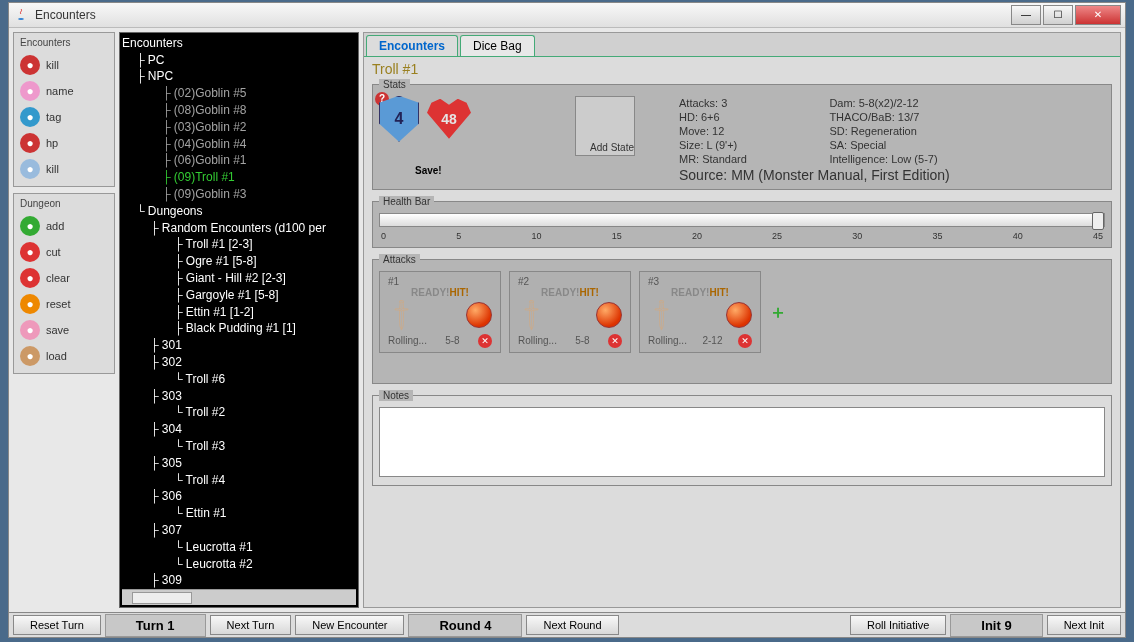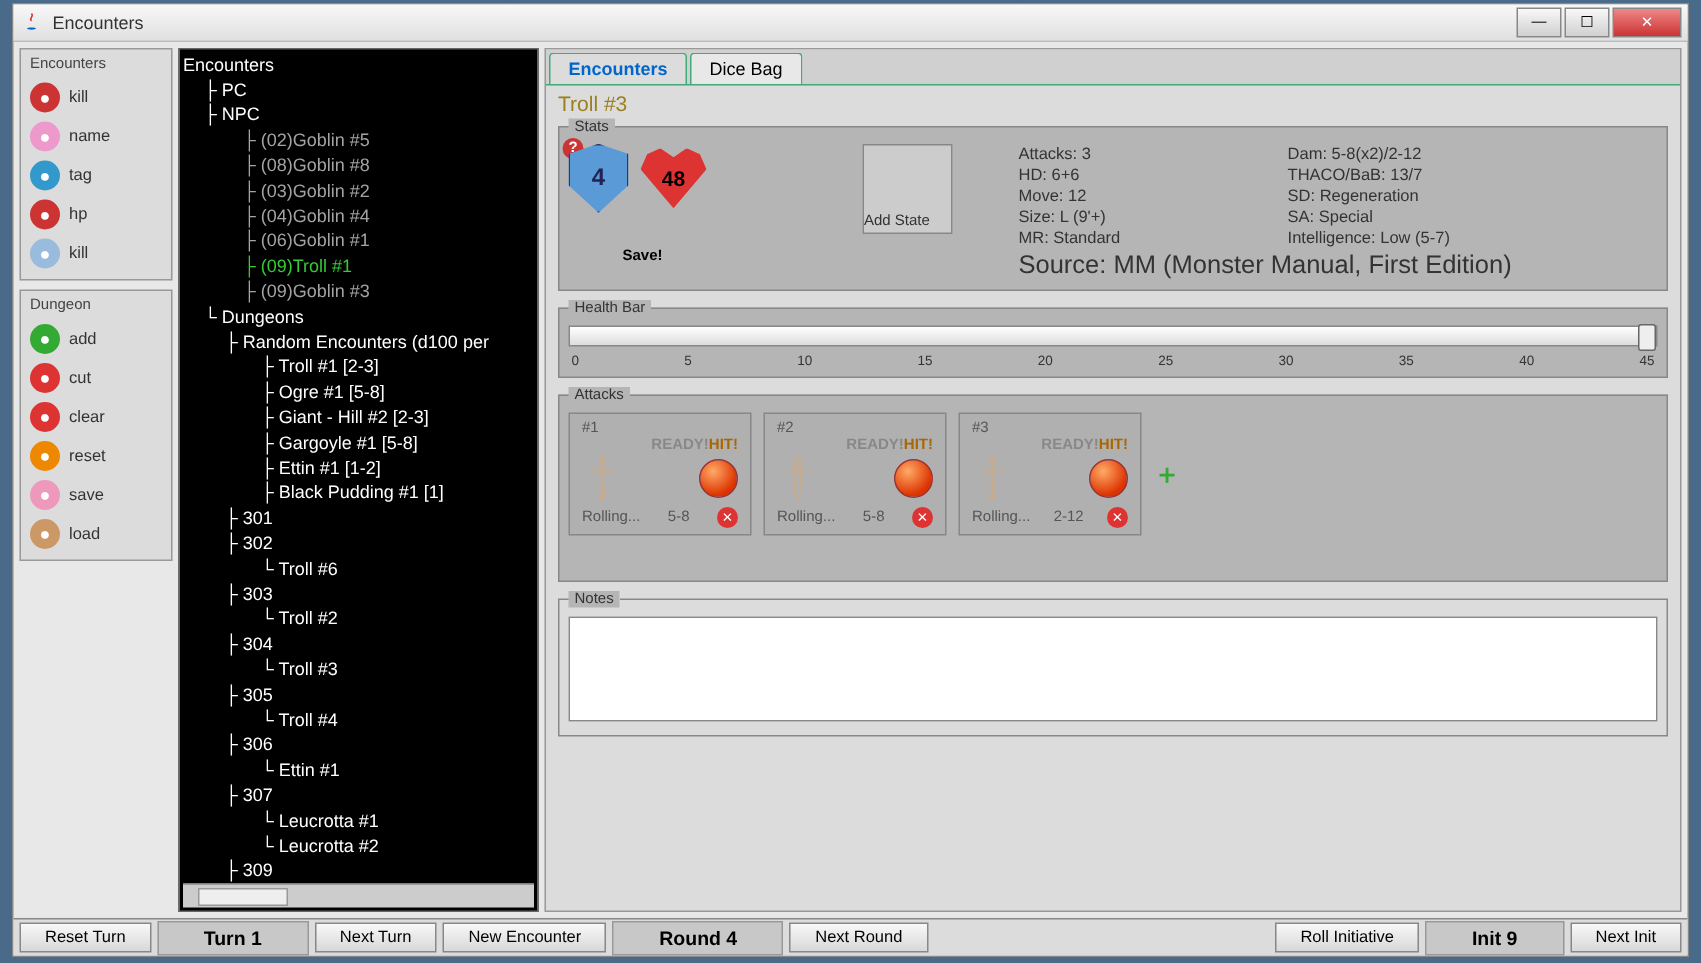--- a/index.html
+++ b/index.html
@@ -27,32 +27,32 @@
 .tabs { display: flex; background: #d0d0d0; border-bottom: 1px solid #4a7; padding-top: 2px; padding-left: 2px; gap: 2px; }
 .tab { padding: 3px 12px; font-size: 12px; border: 1px solid #4a7; border-bottom: none; background: #e8e8e8; cursor: pointer; border-radius: 3px 3px 0 0; }
 .tab.active { background: #dcdcdc; color: #06c; font-weight: bold; }
 .tab-body { flex: 1; padding: 4px 8px; overflow: auto; }
 .troll-title { color: #9a8020; font-size: 14px; margin-bottom: 2px; }
 fieldset { border: 1px solid #888; margin-bottom: 6px; padding: 6px; font-size: 11px; background: #b5b5b5; }
 legend { font-size: 10px; color: #333; padding: 0 4px; background: #b5b5b5; }
 .stats-row { display: flex; gap: 12px; align-items: flex-start; }
 .stat-icons { display: flex; align-items: center; gap: 8px; position: relative; }
 .shield { width: 40px; height: 46px; background: #5a9ad6; clip-path: polygon(50% 0,100% 15%,100% 60%,50% 100%,0 60%,0 15%); display: flex; align-items: center; justify-content: center; font-weight: bold; font-size: 16px; color: #225; border: 1px solid #336; }
-.heart { width: 44px; height: 40px; background: #d33; clip-path: polygon(50% 100%,0 35%,10% 10%,30% 0,50% 15%,70% 0,90% 10%,100% 35%); display: flex; align-items: center; justify-content: center; font-weight: bold; font-size: 14px; color: #000000; }
+.heart { width: 44px; height: 40px; background: #d33; clip-path: polygon(50% 100%,0 35%,10% 10%,30% 0,50% 15%,70% 0,90% 10%,100% 35%); display: flex; align-items: center; justify-content: center; font-weight: bold; font-size: 14px; color: #e5e5e5; }
 .save-label { font-size: 10px; position: absolute; bottom: -16px; left: 36px; font-weight: bold; }
-.add-state { width: 60px; height: 60px; border: 1px solid #888; background: #ccc; display: flex; align-items: flex-end; justify-content: flex-start; font-size: 10px; color: #333; padding-bottom: 2px; }
+.add-state { width: 60px; height: 60px; border: 1px solid #888; background: #ccc; display: flex; align-items: flex-end; justify-content: flex-end; font-size: 10px; color: #333; padding-bottom: 2px; }
 .stat-grid { display: grid; grid-template-columns: 1fr 1fr; gap: 0 30px; font-size: 11px; color: #333; }
 .stat-grid div { padding: 1px 0; }
-.source-line { font-size: 17px; color: #333; padding-top: 1px; }
+.source-line { font-size: 14px; color: #333; padding-top: 1px; }
 .health-track { height: 14px; background: linear-gradient(#fff,#ddd); border: 1px solid #888; position: relative; margin-bottom: 4px; }
 .health-thumb { position: absolute; right: 0; top: -2px; width: 12px; height: 18px; background: #eee; border: 1px solid #666; border-radius: 2px; }
 .ruler { font-size: 9px; color: #333; display: flex; justify-content: space-between; padding: 0 2px; }
 .attacks-row { display: flex; gap: 8px; }
 .attack-card { border: 1px solid #888; padding: 4px 8px; background: #b0b0b0; width: 122px; }
-.attack-head { display: flex; justify-content: flex-end; font-size: 10px; color: #666; font-weight: bold; margin-bottom: 4px; }
+.attack-head { display: flex; justify-content: center; font-size: 10px; color: #666; font-weight: bold; margin-bottom: 4px; }
 .attack-head .ready { color: #888; }
 .attack-head .hit { color: #a60; }
 .attack-mid { display: flex; justify-content: space-between; align-items: center; margin-bottom: 6px; }
 .sword { font-size: 22px; transform: rotate(-45deg); color: #ca8; }
 .orb { width: 26px; height: 26px; border-radius: 50%; background: radial-gradient(circle at 35% 30%, #fa6, #d30 70%); border: 1px solid #933; }
 .attack-foot { display: flex; justify-content: space-between; align-items: center; font-size: 10px; color: #555; }
 .close-sm { width: 14px; height: 14px; border-radius: 50%; background: #d33; color: #fff; font-size: 9px; display: flex; align-items: center; justify-content: center; }
 .add-attack { color: #3a3; font-size: 18px; align-self: center; font-weight: bold; }
 .notes-area { width: 100%; height: 70px; border: 1px solid #888; background: #fff; resize: none; }
 .bottom-bar { height: 28px; border-top: 1px solid #888; display: flex; align-items: center; padding: 0 4px; gap: 4px; background: #dcdcdc; }
@@ -176,21 +176,21 @@
           <div class="thumb"></div>
         </div>
     </div>
 
     <div class="main-panel">
       <div class="tabs">
         <div class="tab active">Encounters</div>
         <div class="tab">Dice Bag</div>
       </div>
       <div class="tab-body">
-        <div class="troll-title">Troll #3</div>
+        <div class="troll-title">Troll #1</div>
 
         <fieldset>
           <legend>Stats</legend>
           <div class="stats-row">
             <div class="stat-icons" style="padding-bottom:18px">
               <div style="position:absolute;top:-4px;left:-4px;width:14px;height:14px;border-radius:50%;background:#c33;color:#fff;font-size:10px;display:flex;align-items:center;justify-content:center;font-weight:bold">?</div>
               <div class="shield">
                   <span>4</span>
                 </div>
               <div class="heart">

